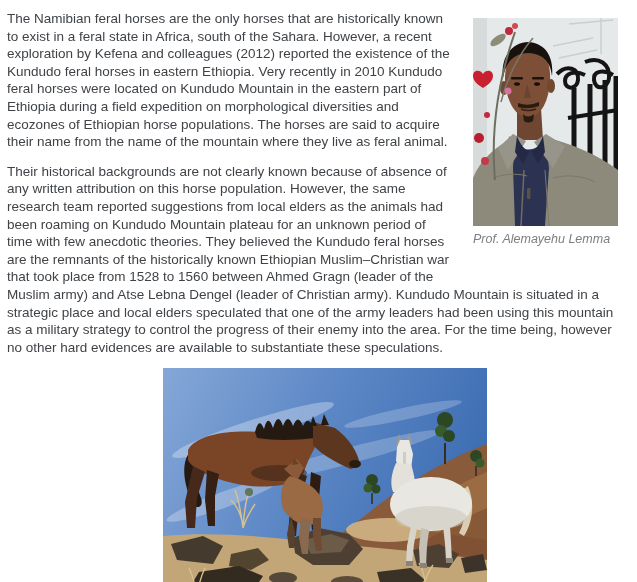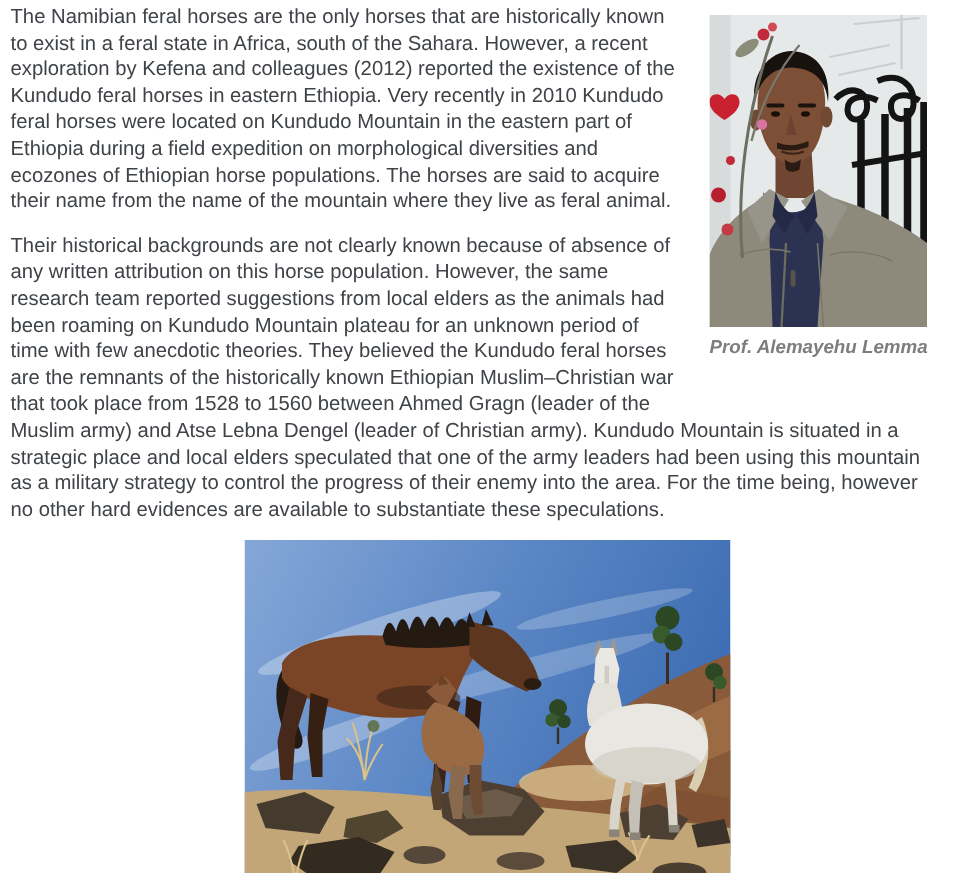--- a/index.html
+++ b/index.html
@@ -3,23 +3,23 @@
 <meta charset="utf-8">
 <style>
   * { margin:0; padding:0; box-sizing:border-box; }
   html,body { background:#ffffff; }
   body {
     width:637px; height:582px; overflow:hidden;
     font-family:"Liberation Sans","DejaVu Sans",sans-serif;
   }
   .page { width:637px; height:582px; overflow:hidden; background:#ffffff; padding:2px 7px 0 7px; }
   .article { color:#3f4347; font-size:13.5px; line-height:17.6px; }
-  p.para { margin:0 0 12px 0; }
+  p.para { margin:8px 0 12px 0; }
   figure { margin:0; }
-  .portrait-figure { float:right; width:157px; margin:8px 0 24px 22px;font-weight:bold; }
+  .portrait-figure { float:right; width:157px; margin:8px 0 24px 22px; }
   .portrait-svg { display:block; width:145px; height:208px; }
   .figure-caption {
     font-style:italic; color:#7d7d7d; font-size:12.5px;
     margin-top:5px; line-height:16px;
   }
   .horses-figure { margin:11px 0 0 156px; width:324px; }
   .horses-svg { display:block; width:324px; height:243px; }
 </style>
 </head>
 <body>

